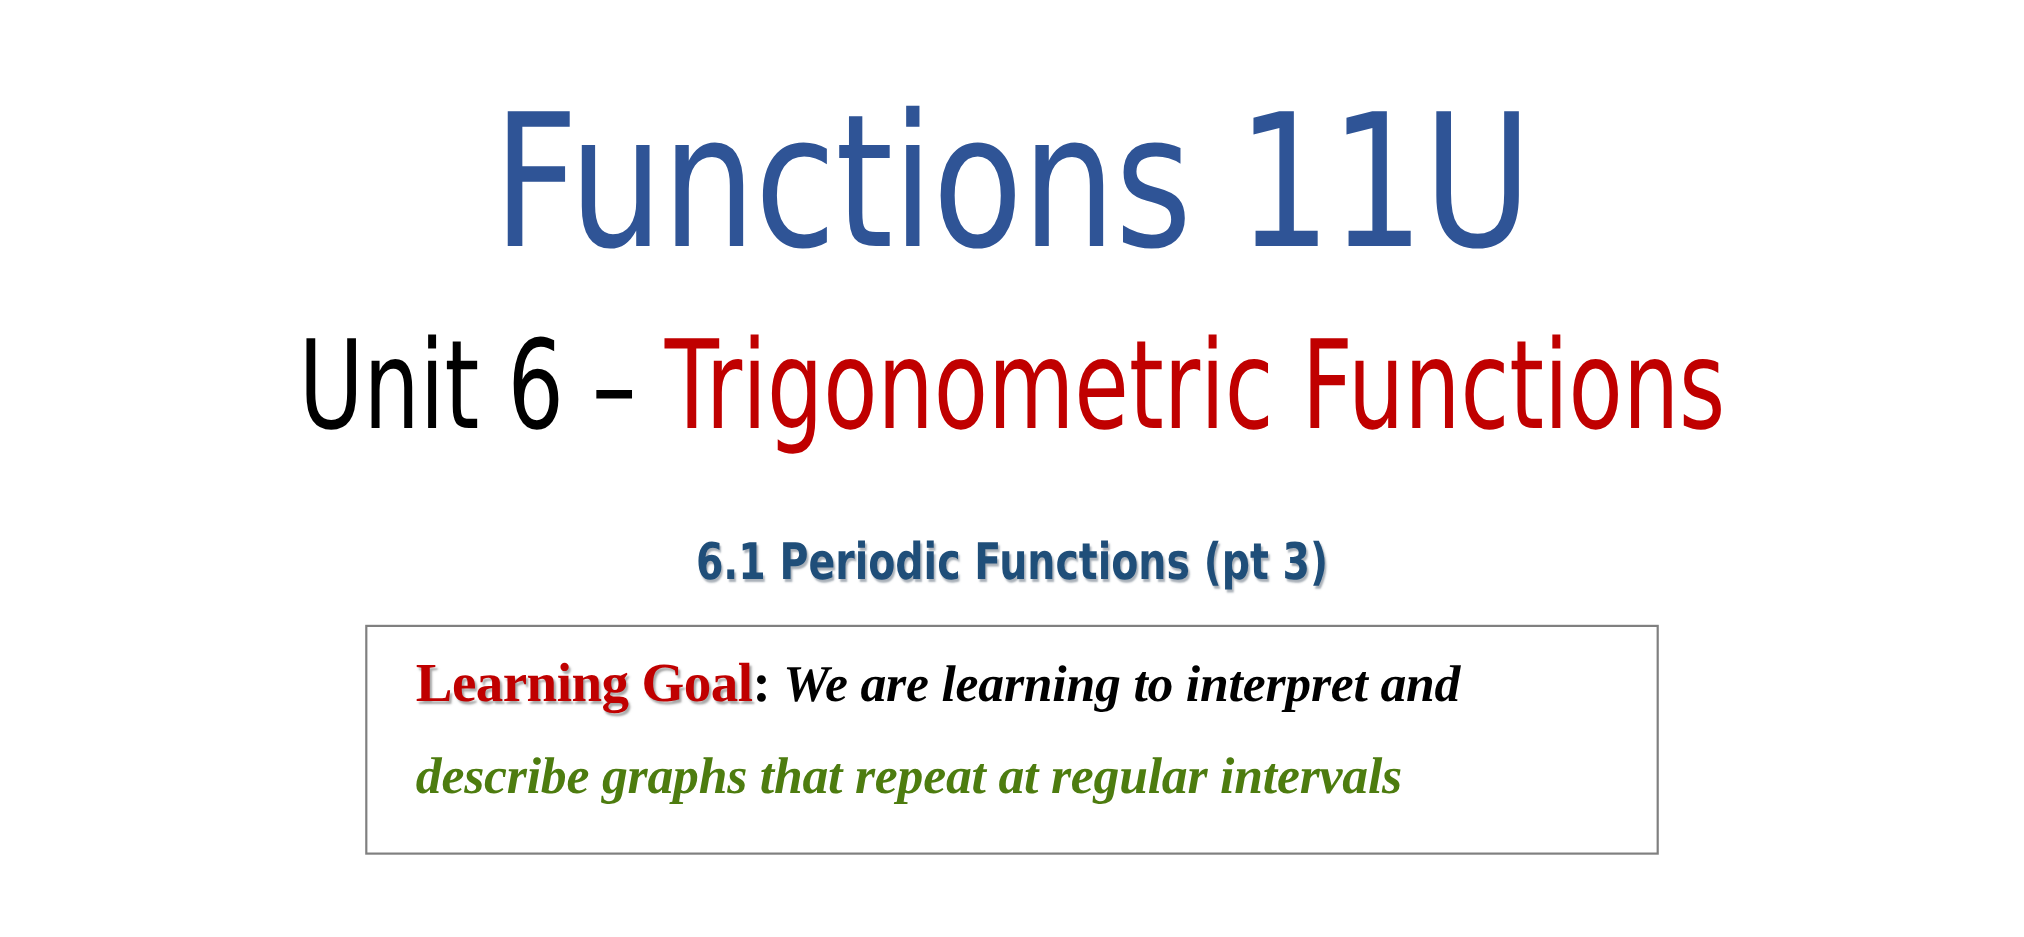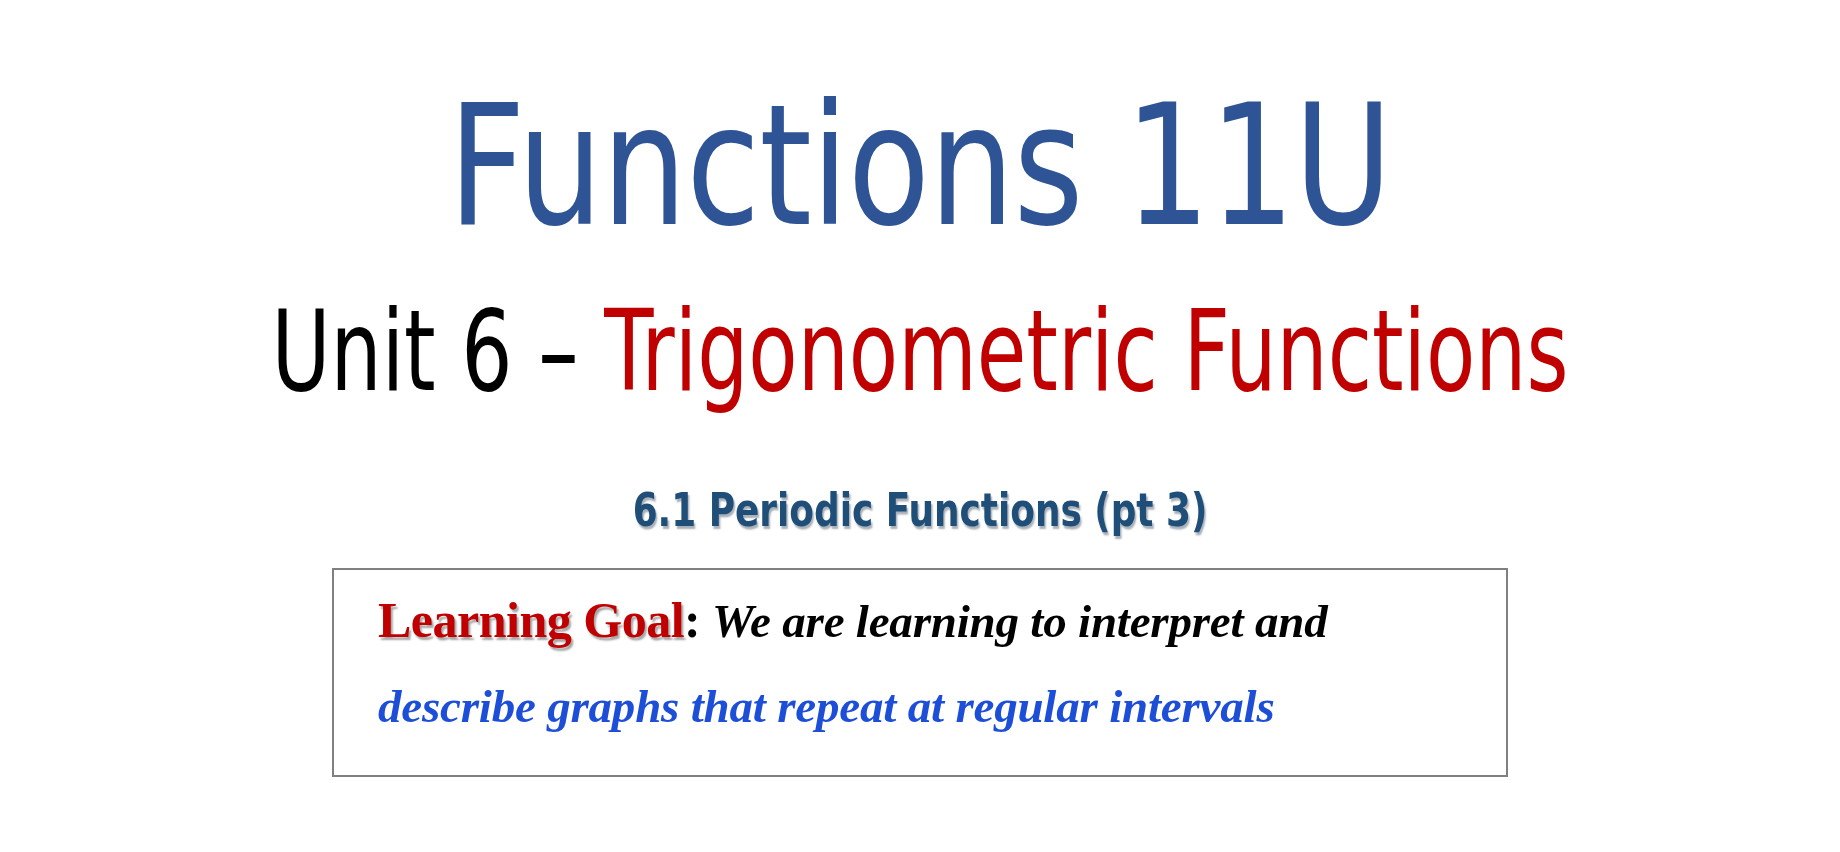--- a/index.html
+++ b/index.html
@@ -112,21 +112,21 @@
   }
   .goal-text {
     color: #000000;
     font-weight: 700;
     font-style: italic;
     font-size: 47px;
     letter-spacing: -0.2px;
   }
   .goal-line2 {
     display: block;
-    color: #1d4ed8;
+    color: #4d7c0f;
     font-weight: 700;
     font-style: italic;
     font-size: 47px;
     letter-spacing: -0.2px;
   }
 </style>
 </head>
 <body>
 
 <div class="slide">

